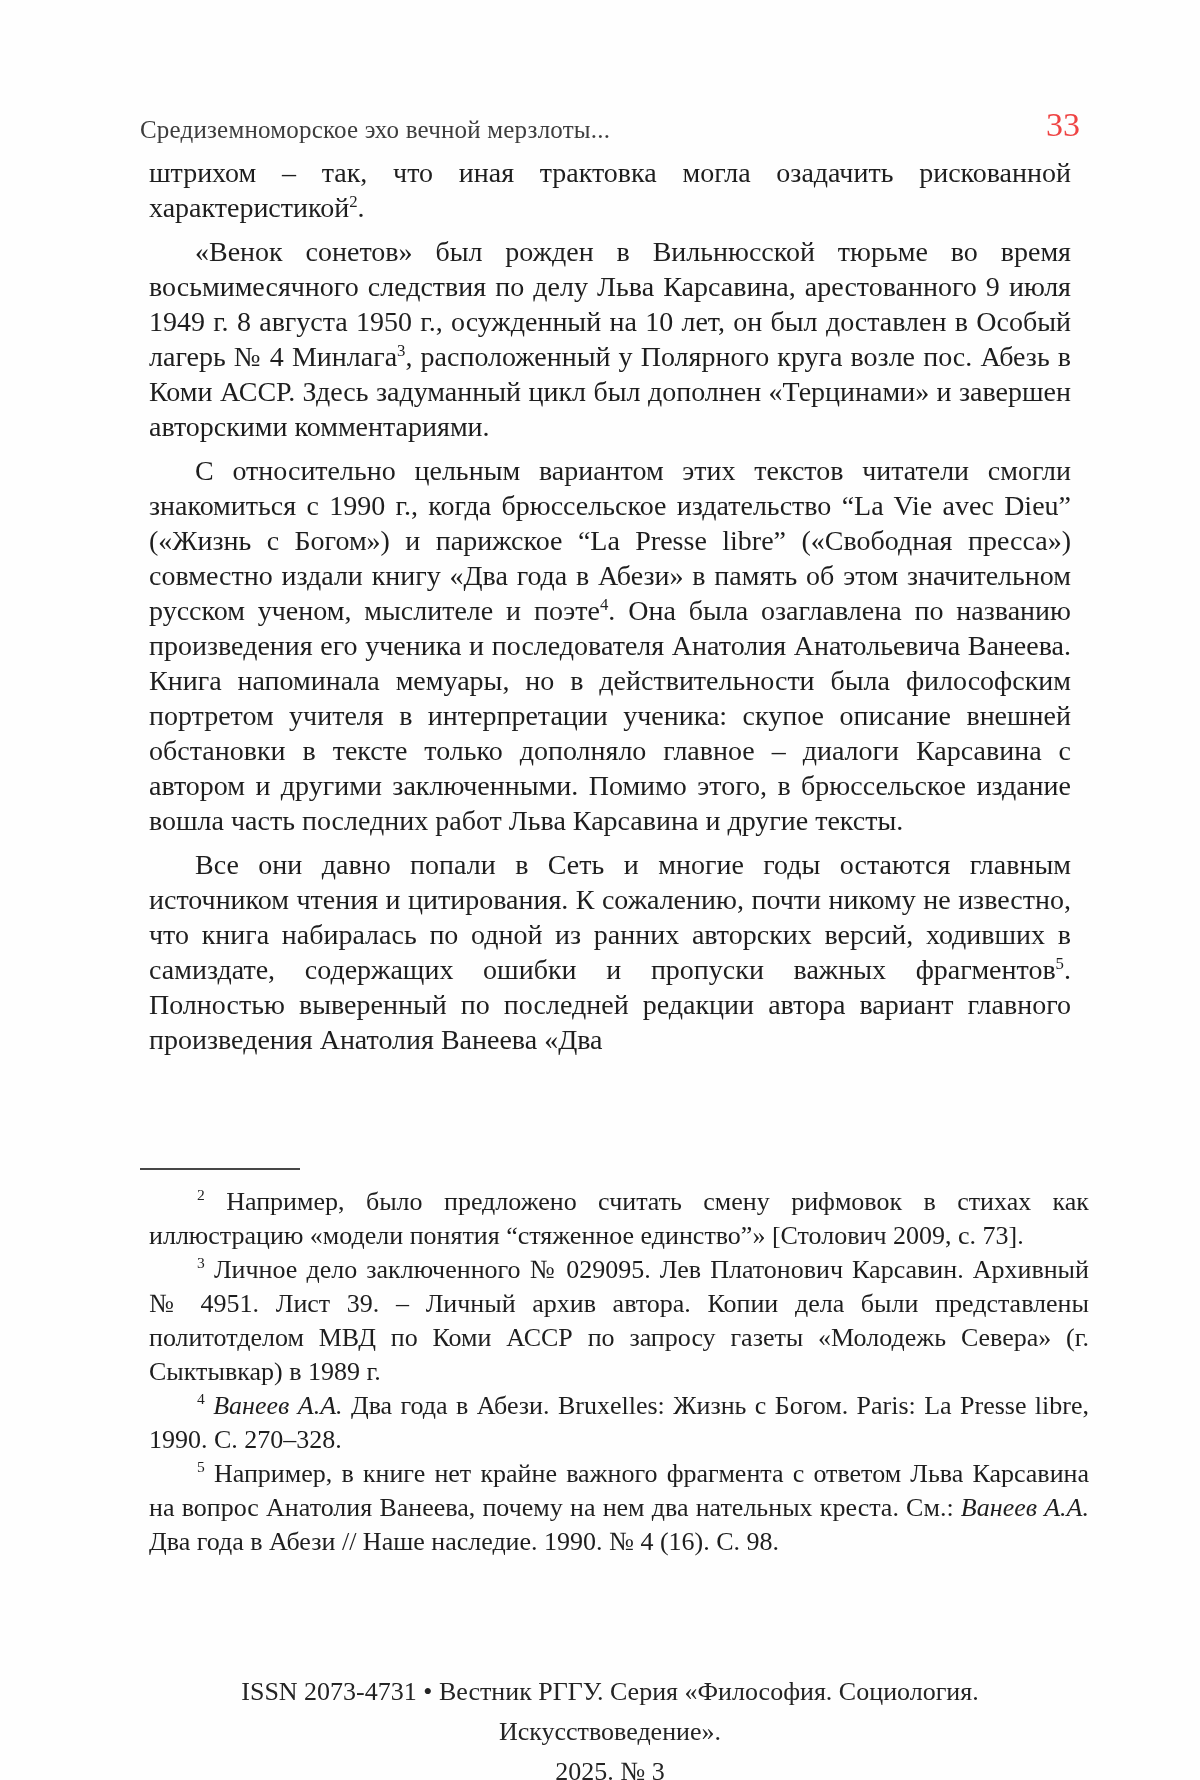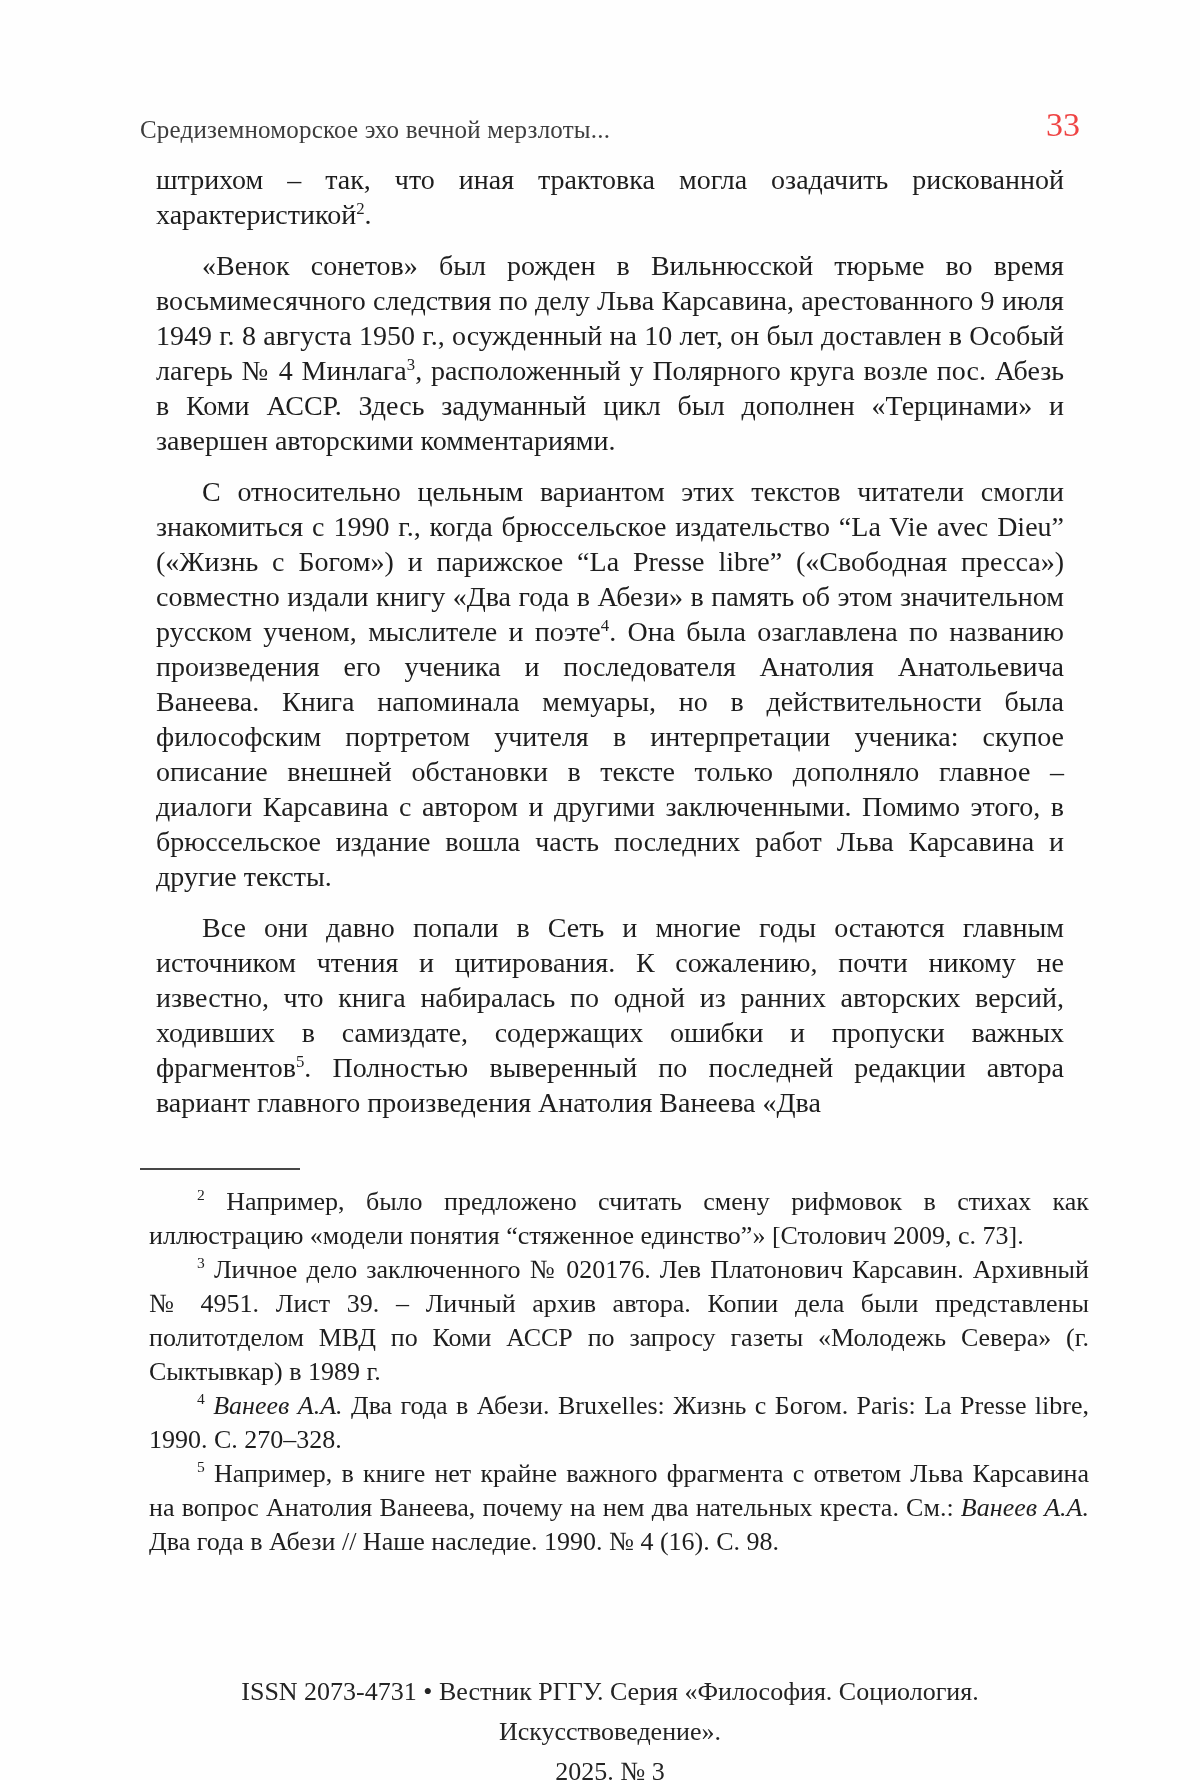--- a/index.html
+++ b/index.html
@@ -39,21 +39,21 @@
   .body-text {
     position: absolute;
     left: 140px;
     width: 940px;
     top: 146px;
     font-size: 28px;
     line-height: 35px;
     text-align: justify;
   }
   .para {
-    margin: 16px;
+    margin: 9px;
     padding: 0;
   }
   .para.indent {
     text-indent: 46px;
   }
   sup.fnref {
     font-size: 60%;
     line-height: 0;
     vertical-align: super;
   }
@@ -107,21 +107,21 @@
       <p class="para"><span>штрихом – так, что иная трактовка могла озадачить рискованной характеристикой</span><sup class="fnref">2</sup><span>.</span></p>
       <p class="para indent"><span>«Венок сонетов» был рожден в Вильнюсской тюрьме во время восьмимесячного следствия по делу Льва Карсавина, арестованного 9 июля 1949 г. 8 августа 1950 г., осужденный на 10 лет, он был доставлен в Особый лагерь № 4 Минлага</span><sup class="fnref">3</sup><span>, расположенный у Полярного круга возле пос. Абезь в Коми АССР. Здесь задуманный цикл был дополнен «Терцинами» и завершен авторскими комментариями.</span></p>
       <p class="para indent"><span>С относительно цельным вариантом этих текстов читатели смогли знакомиться с 1990 г., когда брюссельское издательство “La Vie avec Dieu” («Жизнь с Богом») и парижское “La Presse libre” («Свободная пресса») совместно издали книгу «Два года в Абези» в память об этом значительном русском ученом, мыслителе и поэте</span><sup class="fnref">4</sup><span>. Она была озаглавлена по названию произведения его ученика и последователя Анатолия Анатольевича Ванеева. Книга напоминала мемуары, но в действительности была философским портретом учителя в интерпретации ученика: скупое описание внешней обстановки в тексте только дополняло главное – диалоги Карсавина с автором и другими заключенными. Помимо этого, в брюссельское издание вошла часть последних работ Льва Карсавина и другие тексты.</span></p>
       <p class="para indent"><span>Все они давно попали в Сеть и многие годы остаются главным источником чтения и цитирования. К сожалению, почти никому не известно, что книга набиралась по одной из ранних авторских версий, ходивших в самиздате, содержащих ошибки и пропуски важных фрагментов</span><sup class="fnref">5</sup><span>. Полностью выверенный по последней редакции автора вариант главного произведения Анатолия Ванеева «Два</span></p>
     </div>
 
   <div class="footnote-rule"></div>
 
   <div class="footnotes" id="footnotes">
       <p class="footnote"><sup class="fnref">2</sup><span> Например, было предложено считать смену рифмовок в стихах как иллюстрацию «модели понятия “стяженное единство”» [Столович 2009, с. 73].</span></p>
-      <p class="footnote"><sup class="fnref">3</sup><span> Личное дело заключенного № 020176. Лев Платонович Карсавин. Архивный № 4951. Лист 39. – Личный архив автора. Копии дела были представлены политотделом МВД по Коми АССР по запросу газеты «Молодежь Севера» (г. Сыктывкар) в 1989 г.</span></p>
+      <p class="footnote"><sup class="fnref">3</sup><span> Личное дело заключенного № 029095. Лев Платонович Карсавин. Архивный № 4951. Лист 39. – Личный архив автора. Копии дела были представлены политотделом МВД по Коми АССР по запросу газеты «Молодежь Севера» (г. Сыктывкар) в 1989 г.</span></p>
       <p class="footnote"><sup class="fnref">4</sup><span> </span><i>Ванеев А.А.</i><span> Два года в Абези. Bruxelles: Жизнь с Богом. Paris: La Presse libre, 1990. С. 270–328.</span></p>
       <p class="footnote"><sup class="fnref">5</sup><span> Например, в книге нет крайне важного фрагмента с ответом Льва Карсавина на вопрос Анатолия Ванеева, почему на нем два нательных креста. См.: </span><i>Ванеев А.А.</i><span> Два года в Абези // Наше наследие. 1990. № 4 (16). С. 98.</span></p>
     </div>
 
   <div class="page-footer">
     <div>ISSN 2073-4731 • Вестник РГГУ.  Серия «Философия. Социология. Искусствоведение».</div>
     <div>2025. № 3</div>
   </div>
 
 </div>

